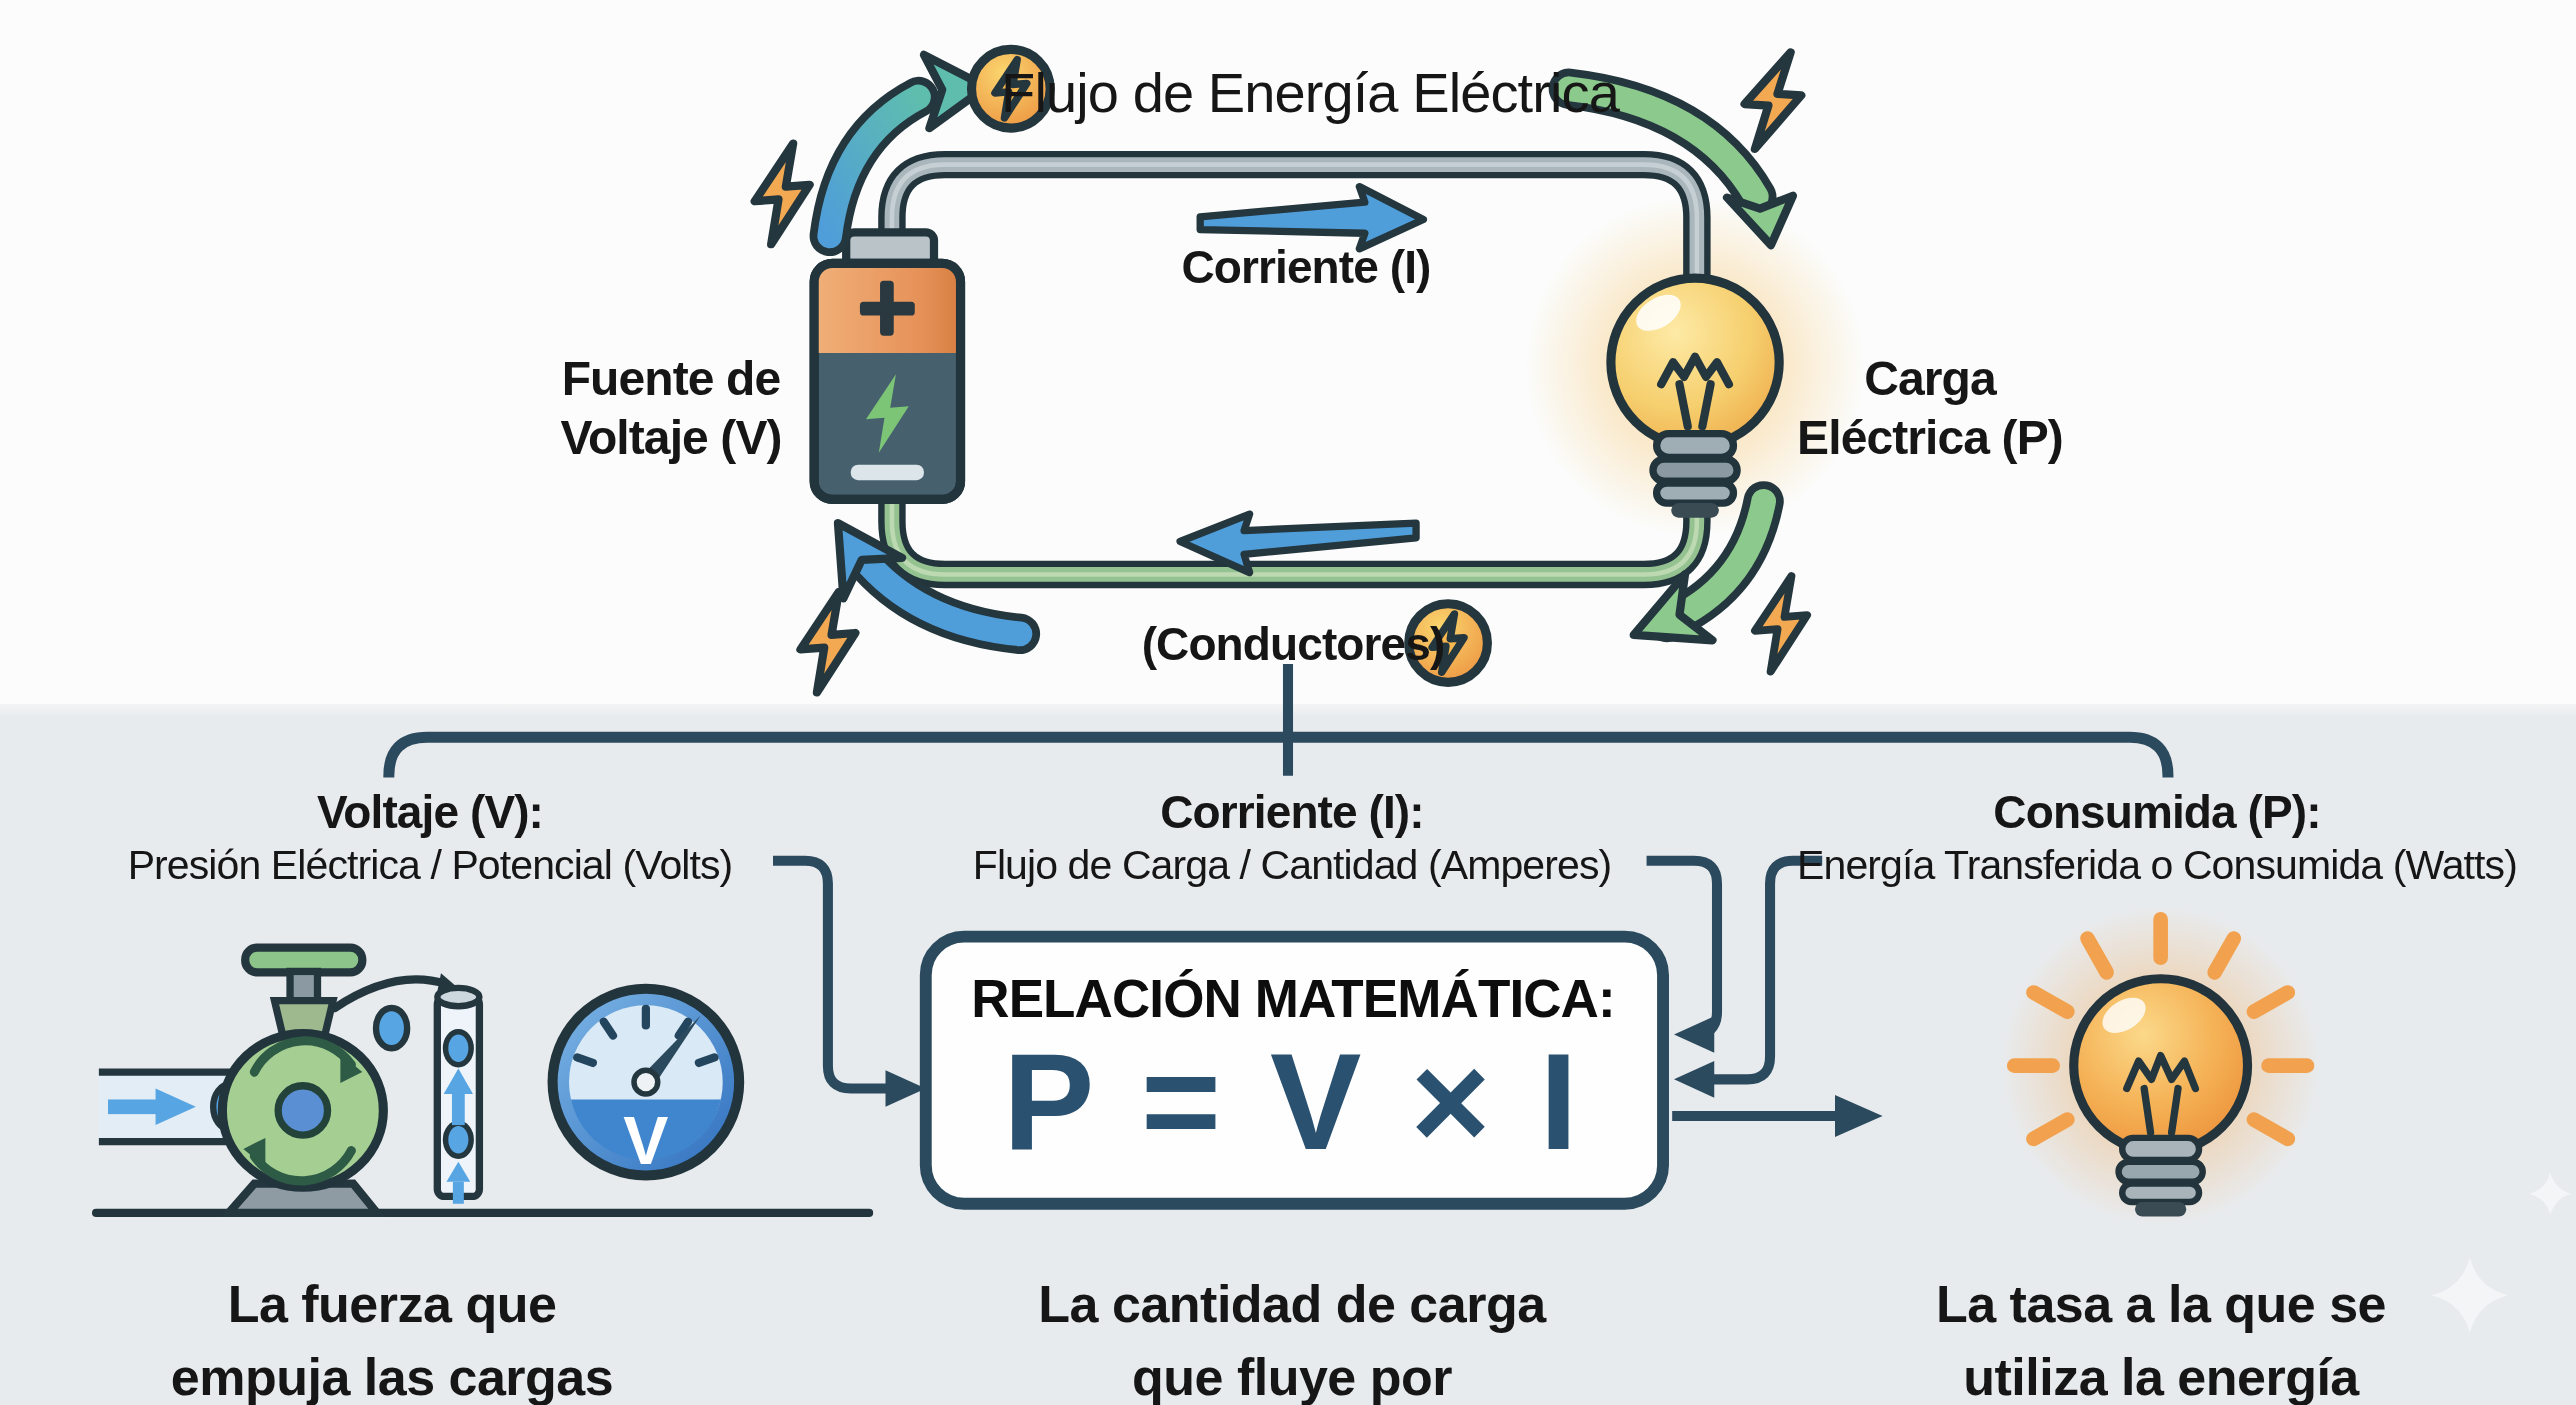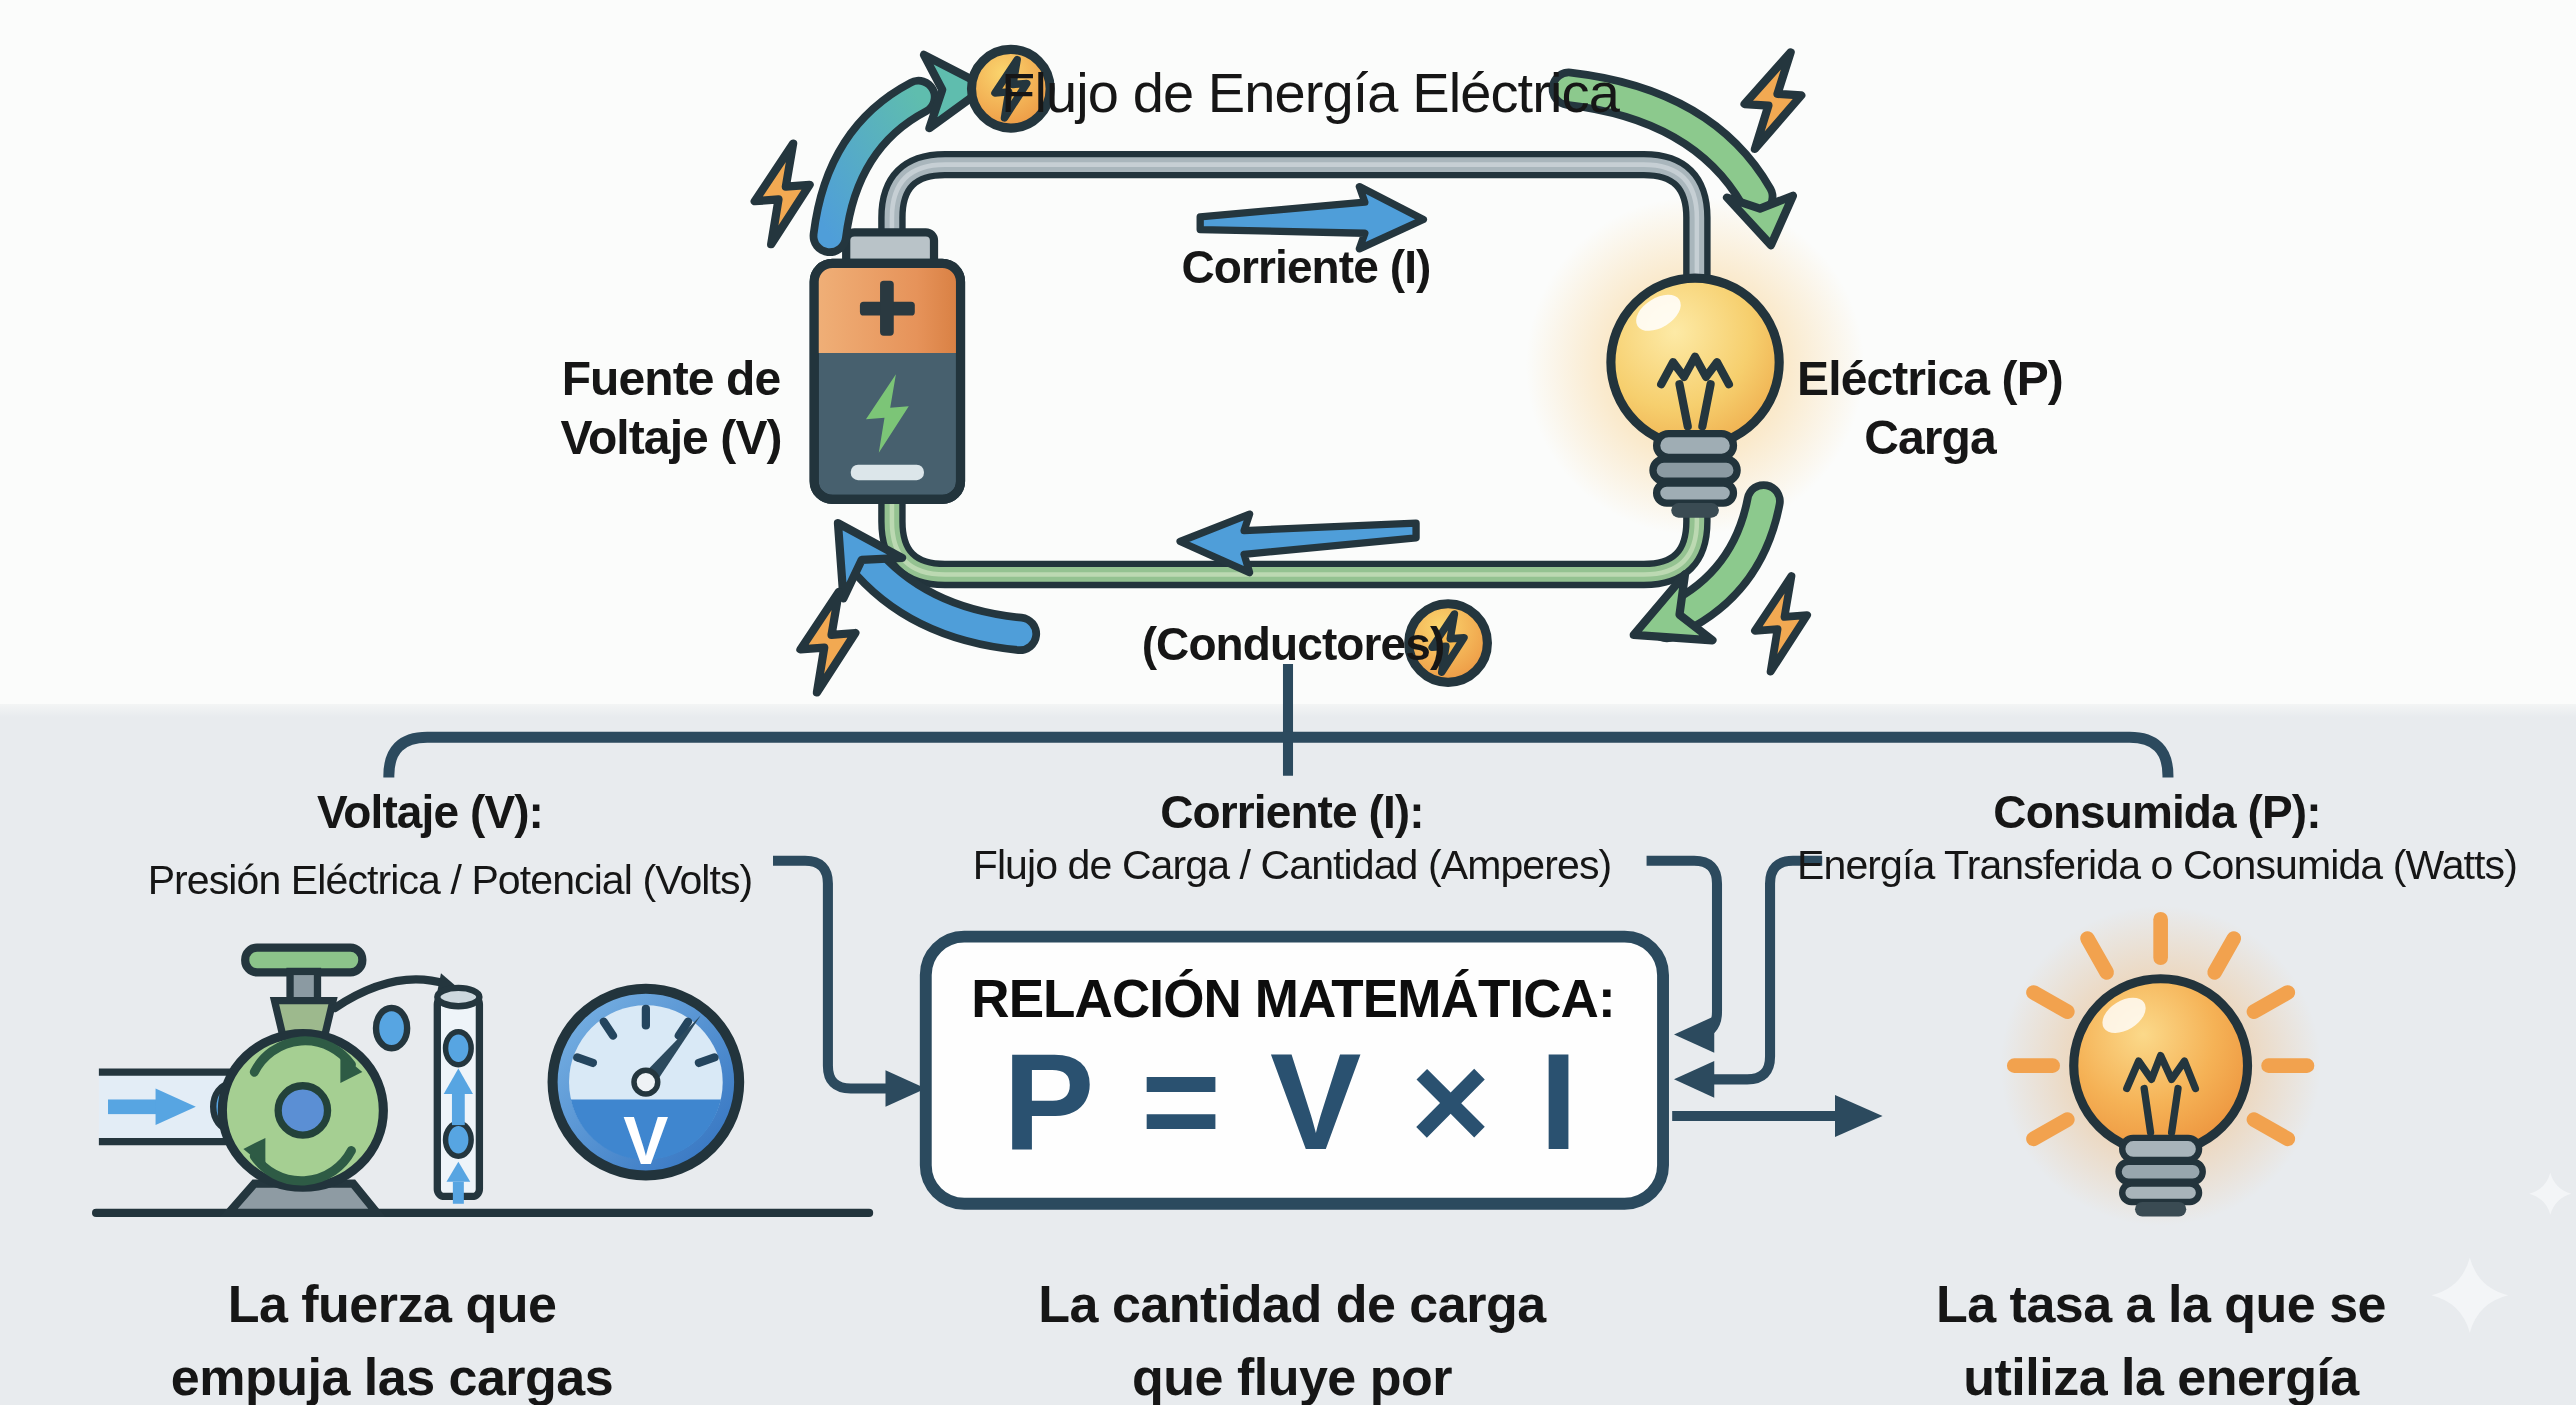--- a/index.html
+++ b/index.html
@@ -251,28 +251,28 @@
 <div class="txt title-lg" style="left:1310px;top:60px;">Flujo de Energía Eléctrica</div>
 
 <div class="txt lbl-reg" style="left:1306px;top:240px;">Corriente (I)</div>
 
 <div class="txt lbl-bold" style="left:671px;top:322px;">
   <div>Fuente de</div>
   <div>Voltaje (V)</div>
 </div>
 
 <div class="txt lbl-bold" style="left:1930px;top:322px;">
+  <div>Carga</div>
   <div>Eléctrica (P)</div>
-  <div>Carga</div>
 </div>
 
 <div class="txt lbl-reg" style="left:1293px;top:617px;">(Conductores)</div>
 
 <div class="txt col-title" style="left:430px;top:785px;">Voltaje (V):</div>
-<div class="txt col-sub" style="left:450px;top:842px;margin-top:15px;">Presión Eléctrica / Potencial (Volts)</div>
+<div class="txt col-sub" style="left:430px;top:842px;">Presión Eléctrica / Potencial (Volts)</div>
 
 <div class="txt col-title" style="left:1292px;top:785px;">Corriente (I):</div>
 <div class="txt col-sub" style="left:1292px;top:842px;">Flujo de Carga / Cantidad (Amperes)</div>
 
 <div class="txt col-title" style="left:2157px;top:785px;">Consumida (P):</div>
 <div class="txt col-sub" style="left:2157px;top:842px;">Energía Transferida o Consumida (Watts)</div>
 
 <div class="txt formula-heading" style="left:1293px;top:968px;">RELACIÓN MATEMÁTICA:</div>
 <div class="txt formula-text" style="left:1293px;top:1023px;">P = V × I</div>
 

